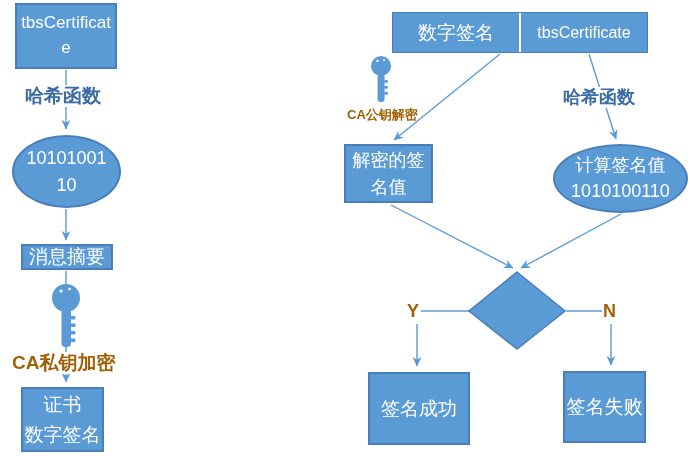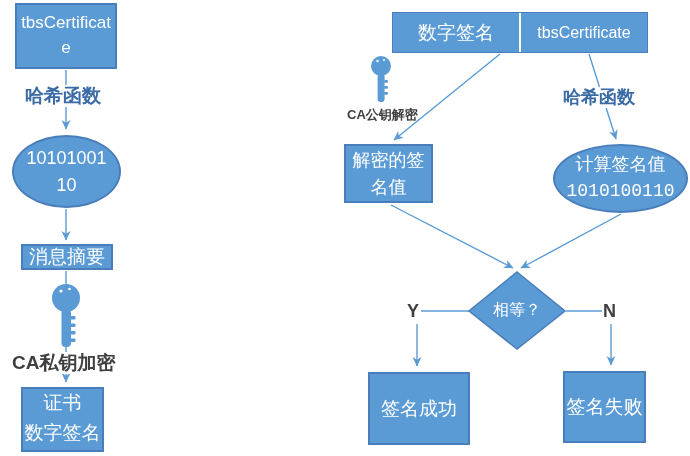--- a/index.html
+++ b/index.html
@@ -3,27 +3,27 @@
 <meta charset="utf-8">
 <style>
   html,body{margin:0;padding:0;background:#fff;}
   #canvas{position:relative;width:690px;height:456px;background:#fff;overflow:hidden;
           font-family:"Liberation Sans",sans-serif;}
   #wires{position:absolute;left:0;top:0;width:690px;height:456px;}
   .shape{position:absolute;box-sizing:border-box;background:#5b9bd5;border:2px solid #4a7ebb;
          color:#fff;display:flex;align-items:center;justify-content:center;text-align:center;
          line-height:1.45;}
   .ellipse{border-radius:50%;}
-  .prewrap{white-space:pre-line;font-family:Liberation Mono, monospace;}
+  .prewrap{white-space:pre-line;}
   .breakall{word-break:break-all;}
   .diamond-text{position:absolute;display:flex;align-items:center;justify-content:center;
          text-align:center;color:#fff;}
   .label{position:absolute;font-weight:bold;line-height:1.15;}
   .label-blue{color:#3a6ba5;background:#fff;padding:0 2px;font-family:Liberation Serif, serif;}
-  .label-black{color:#404040;}
+  .label-black{color:#a16207;}
   .header{position:absolute;box-sizing:border-box;background:#5b9bd5;border:1px solid #4a7ebb;
          display:flex;color:#fff;}
   .header .cell{flex:1;display:flex;align-items:center;justify-content:center;}
   .header .cell+.cell{border-left:2px solid #fff;}
 </style>
 </head>
 <body>
 
 <div id="canvas">
 
@@ -93,21 +93,20 @@
 
   <div class="label label-black" style="left:347px;top:108px;font-size:13px;">CA公钥解密</div>
 
   <div class="label label-blue" style="left:561px;top:87px;font-size:18px;">哈希函数</div>
 
   <div class="shape" style="left:344px;top:144px;width:89px;height:59px;font-size:18px;padding:2px 2px;">解密的签名值</div>
 
   <div class="shape ellipse prewrap" style="left:553px;top:144px;width:135px;height:69px;font-size:18px;line-height:1.4;">计算签名值
 1010100110</div>
 
-  <div class="diamond-text" style="left:469px;top:272px;width:96px;height:77px;font-size:16px;">相等？</div>
 
   <div class="label label-black" style="left:407px;top:301px;font-size:18px;">Y</div>
 
   <div class="label label-black" style="left:603px;top:301px;font-size:18px;">N</div>
 
   <div class="shape" style="left:368px;top:372px;width:102px;height:73px;font-size:19px;">签名成功</div>
 
   <div class="shape" style="left:563px;top:371px;width:83px;height:72px;font-size:19px;">签名失败</div>
 
 </div>

